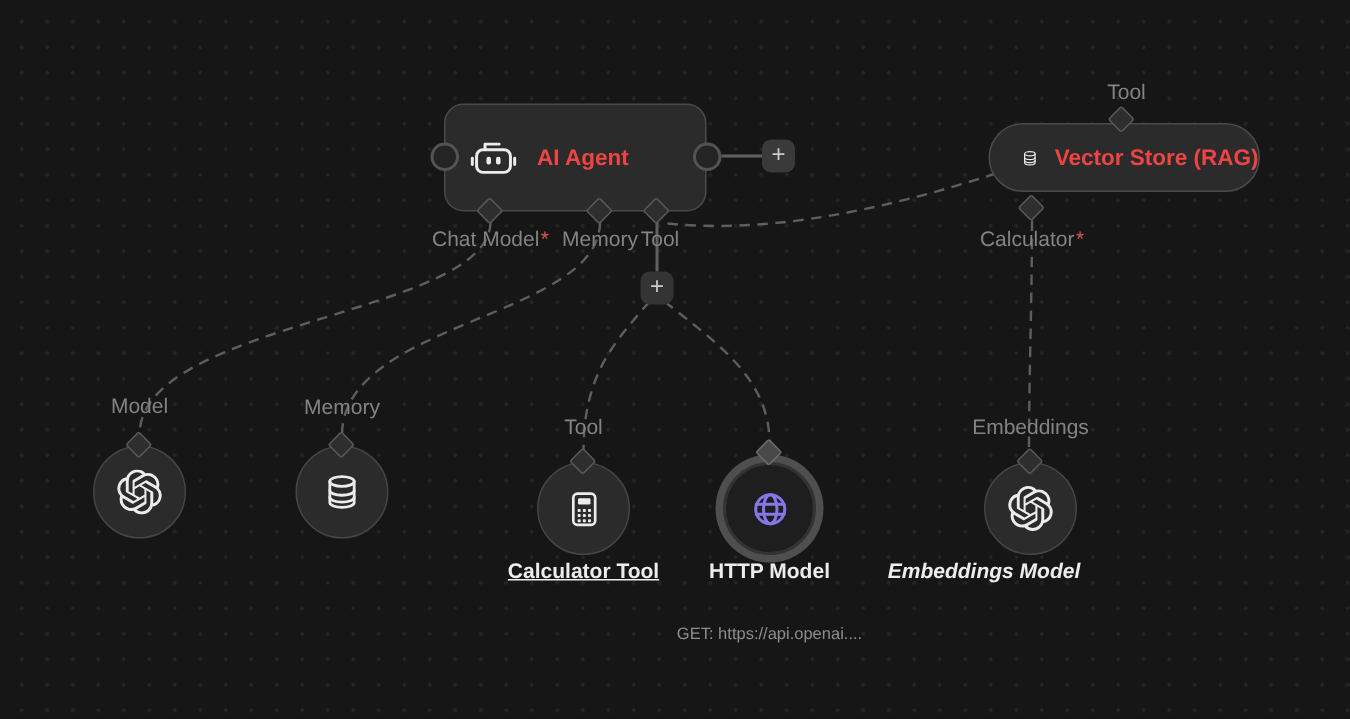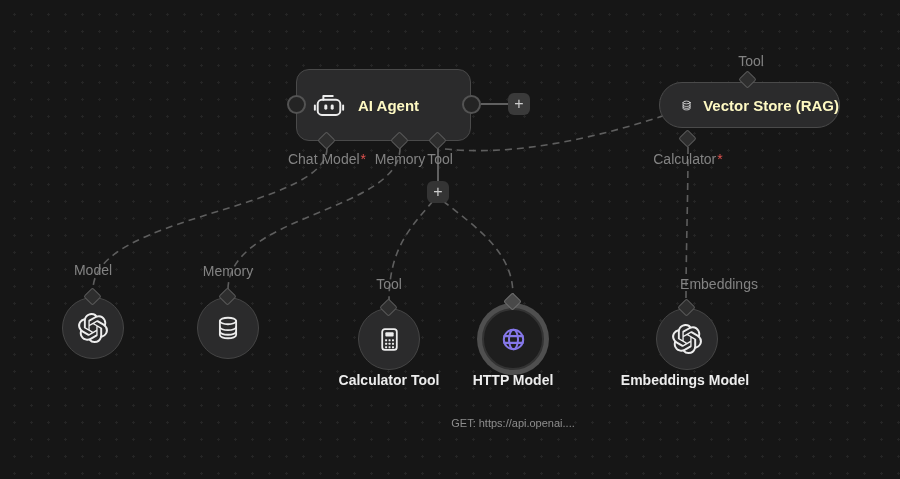--- a/index.html
+++ b/index.html
@@ -17,21 +17,21 @@
   .agent-node{
     position:absolute;left:296px;top:69px;width:175px;height:72px;
     background:#2b2b2c;border:1px solid #4a4a4a;border-radius:13px;
     display:flex;align-items:center;gap:13px;padding-left:16px;box-sizing:border-box;z-index:2;
   }
   .pill-node{
     position:absolute;left:659px;top:82px;width:181px;height:46px;
     background:#2b2b2c;border:1px solid #4a4a4a;border-radius:29px;
     display:flex;align-items:center;gap:11px;padding-left:21px;box-sizing:border-box;z-index:2;
   }
-  .node-title{color:#fef9c3;font-size:15px;font-weight:bold;white-space:nowrap;}
+  .node-title{color:#ef4444;font-size:15px;font-weight:bold;white-space:nowrap;}
 
   .node-circle{
     position:absolute;width:62px;height:62px;border-radius:50%;
     background:#2b2b2c;border:1px solid #454545;
     display:flex;align-items:center;justify-content:center;box-sizing:border-box;z-index:2;
   }
   .node-circle.selected{
     background:#1e1e1e;border:2px solid #333;
     box-shadow:0 0 0 5px #4f4f4f;
   }
@@ -162,21 +162,21 @@
           <rect x="11.1" y="15.1" width="1.9" height="1.9" rx="0.5"></rect>
           <rect x="14.4" y="15.1" width="1.9" height="1.9" rx="0.5"></rect>
         <rect x="7.8" y="18.4" width="1.9" height="1.9" rx="0.5"></rect>
           <rect x="11.1" y="18.4" width="1.9" height="1.9" rx="0.5"></rect>
           <rect x="14.4" y="18.4" width="1.9" height="1.9" rx="0.5"></rect>
       </g>
     </svg>
   </div>
   <div class="diamond" style="left:382px;top:301px;"></div>
   <div class="port-label" style="left:389px;top:276px;">Tool</div>
-  <div class="node-label" style="left:389px;top:372px;">Calculator Tool</div>
+  <div class="node-label" style="left:389px;top:372px;text-decoration:underline;">Calculator Tool</div>
 
   <div class="node-circle selected" style="left:482px;top:308px;">
     <svg class="icon" width="27" height="27" viewBox="0 0 24 24">
       <g stroke="#8577e8" stroke-width="1.8" fill="none" stroke-linecap="round">
         <circle cx="12" cy="12" r="8.6"></circle>
         <ellipse cx="12" cy="12" rx="4" ry="8.6"></ellipse>
         <path d="M3.8 9 h16.4"></path>
         <path d="M3.8 15 h16.4"></path>
       </g>
     </svg>
@@ -184,16 +184,16 @@
   <div class="diamond lit" style="left:506px;top:295px;"></div>
   <div class="node-label" style="left:513px;top:372px;">HTTP Model</div>
   <div class="node-sub" style="left:513px;top:389px;margin-top:28px;">GET: https://api.openai....</div>
 
   <div class="node-circle" style="left:656px;top:308px;">
     <svg class="icon" width="30" height="30" viewBox="0 0 24 24">
       <path fill="#ececec" d="M22.2819 9.8211a5.9847 5.9847 0 0 0-.5157-4.9108 6.0462 6.0462 0 0 0-6.5098-2.9A6.0651 6.0651 0 0 0 4.9807 4.1818a5.9847 5.9847 0 0 0-3.9977 2.9 6.0462 6.0462 0 0 0 .7427 7.0966 5.98 5.98 0 0 0 .511 4.9107 6.051 6.051 0 0 0 6.5146 2.9001A5.9847 5.9847 0 0 0 13.2599 24a6.0557 6.0557 0 0 0 5.7718-4.2058 5.9894 5.9894 0 0 0 3.9977-2.9001 6.0557 6.0557 0 0 0-.7475-7.073zm-9.022 12.6081a4.4755 4.4755 0 0 1-2.8764-1.0408l.1419-.0804 4.7783-2.7582a.7948.7948 0 0 0 .3927-.6813v-6.7369l2.02 1.1686a.071.071 0 0 1 .038.0615v5.5826a4.504 4.504 0 0 1-4.4945 4.4849zm-9.6607-4.1254a4.4708 4.4708 0 0 1-.5346-3.0137l.142.0852 4.783 2.7582a.7712.7712 0 0 0 .7806 0l5.8428-3.3685v2.3324a.0804.0804 0 0 1-.0332.0615L9.74 19.9502a4.4992 4.4992 0 0 1-6.1408-1.6464zM2.3408 7.8956a4.485 4.485 0 0 1 2.3655-1.9728V11.6a.7664.7664 0 0 0 .3879.6765l5.8144 3.3543-2.0201 1.1685a.0757.0757 0 0 1-.071 0l-4.8303-2.7865A4.504 4.504 0 0 1 2.3408 7.8956zm16.5963 3.8558L13.1038 8.364 15.1192 7.2a.0757.0757 0 0 1 .071 0l4.8303 2.7913a4.4944 4.4944 0 0 1-.6765 8.1042v-5.6772a.79.79 0 0 0-.407-.667zm2.0107-3.0231l-.142-.0852-4.7735-2.7818a.7759.7759 0 0 0-.7854 0L9.409 9.2297V6.8974a.0662.0662 0 0 1 .0284-.0615l4.8303-2.7866a4.4992 4.4992 0 0 1 6.6802 4.66zM8.3065 12.863l-2.02-1.1638a.0804.0804 0 0 1-.038-.0567V6.0742a4.4992 4.4992 0 0 1 7.3757-3.4537l-.142.0805L8.704 5.459a.7948.7948 0 0 0-.3927.6813zm1.0976-2.3654l2.602-1.4998 2.6069 1.4998v2.9994l-2.5974 1.4997-2.6067-1.4997z"></path>
     </svg>
   </div>
   <div class="diamond" style="left:680px;top:301px;"></div>
-  <div class="port-label" style="left:687px;top:276px;margin-left:32px;">Embeddings</div>
-  <div class="node-label" style="left:685px;top:372px;">Embeddings Model</div>
+  <div class="port-label" style="left:687px;top:276px;">Embeddings</div>
+  <div class="node-label" style="left:656px;top:372px;font-style:italic;">Embeddings Model</div>
 
 </div>
 
 </body></html>

